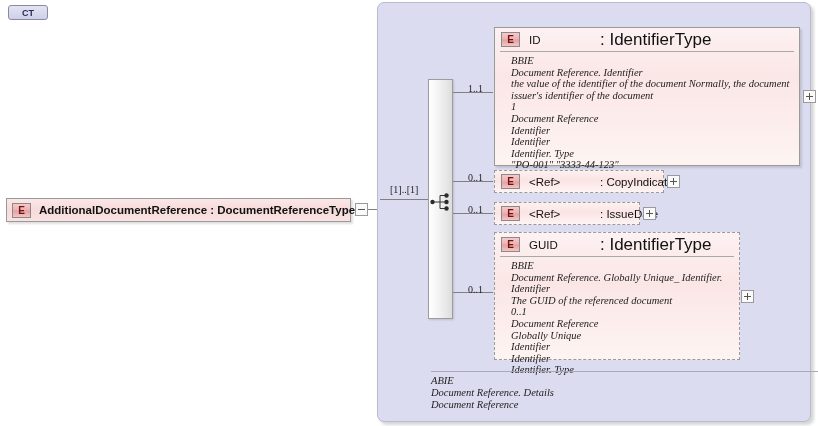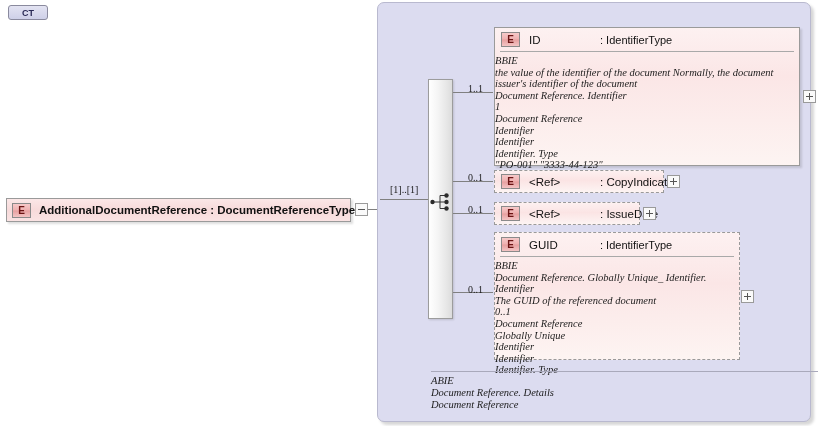--- a/index.html
+++ b/index.html
@@ -151,31 +151,31 @@
     height: 23px;
     padding: 0 6px;
     gap: 9px;
   }
   .elbox .head .nm {
     font-size: 11.5px;
     color: #111;
     white-space: nowrap;
   }
   .elbox .head .ty {
-    font-size: 11px;
+    font-size: 17px;
     color: #111;
     white-space: nowrap;
   }
   .elbox .sep {
     height: 1px;
     background: #a9a9a9;
     margin: 0 5px;
   }
   .elbox .doc {
-    padding: 3px 7px 4px 0;
+    padding: 3px 7px 4px 16px;
     font-family: "Liberation Serif", serif;
     font-style: italic;
     font-size: 10.5px;
     line-height: 11.6px;
     color: #1c1c1c;
   }
   .elbox .doc div { white-space: pre-wrap; }
 
   
   .refbox {
@@ -248,22 +248,22 @@
   <span class="card" style="left:468px; top:83px;">1..1</span>
   <div class="elbox" style="left:494px; top:27px; width:306px; height:139px;">
     <div class="head">
       <span class="ebadge">E</span>
       <span class="nm" style="min-width:62px;">ID</span>
       <span class="ty">: IdentifierType</span>
     </div>
     <div class="sep"></div>
     <div class="doc">
       <div>BBIE</div>
+      <div>Document Reference. Identifier</div>
       <div>the value of the identifier of the document Normally, the document issuer's identifier of the document</div>
-      <div>Document Reference. Identifier</div>
       <div>1</div>
       <div>Document Reference</div>
       <div>Identifier</div>
       <div>Identifier</div>
       <div>Identifier. Type</div>
       <div>"PO-001" "3333-44-123"</div>
     </div>
   </div>
   <div class="toggle plus" style="left:803px; top:90px;"></div>
 

